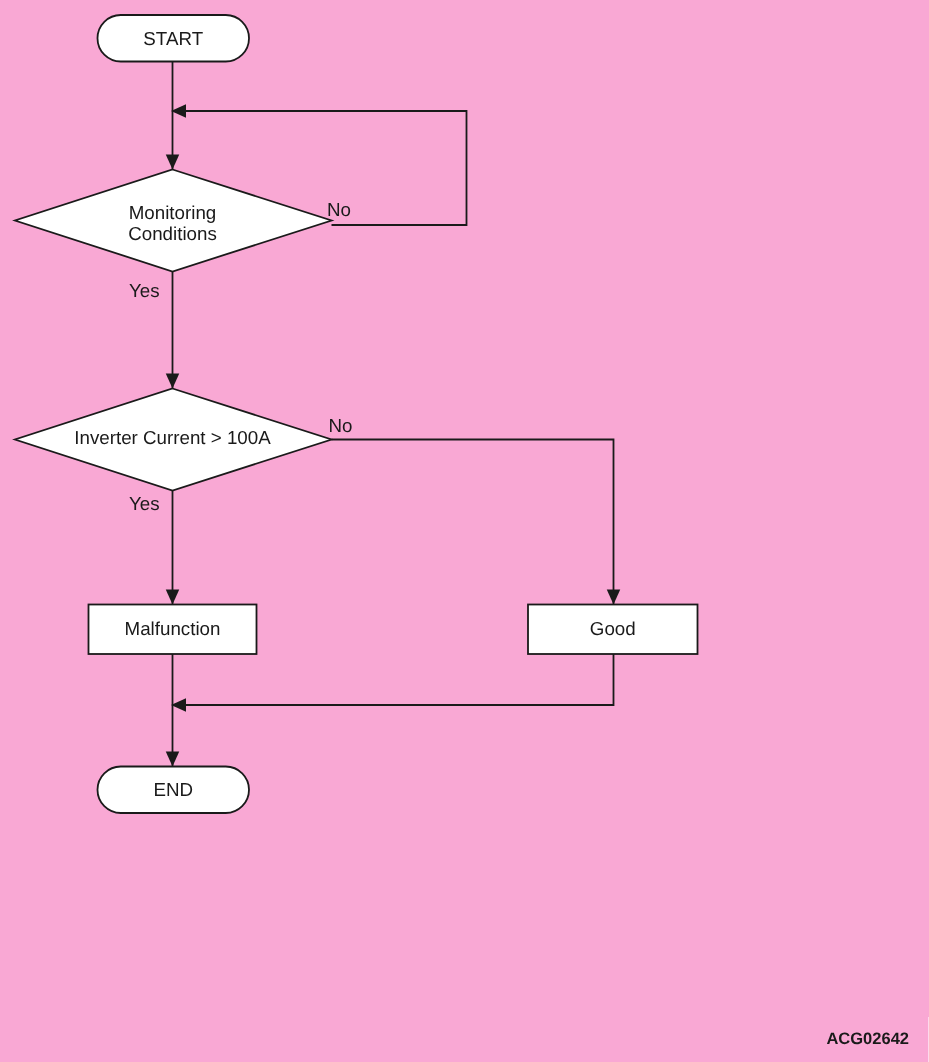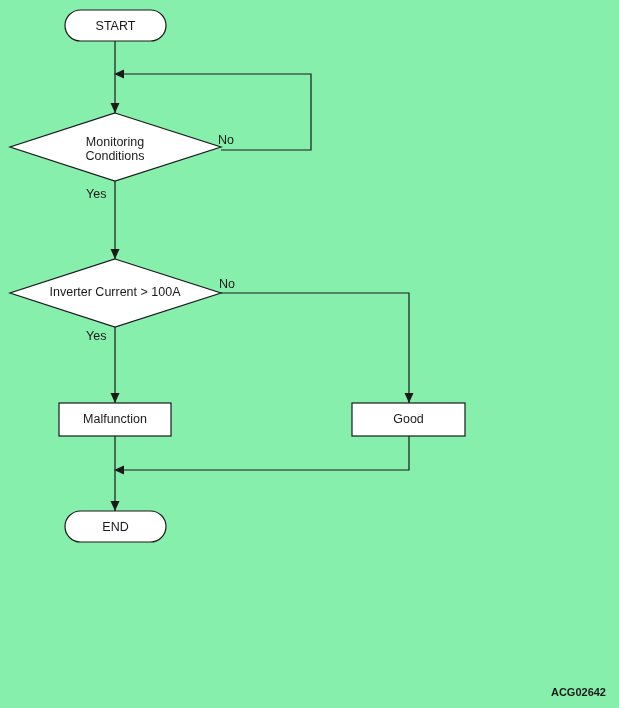--- a/index.html
+++ b/index.html
@@ -7,21 +7,21 @@
     padding: 0;
     background: #ffffff;
   }
   body {
     font-family: "Liberation Sans", sans-serif;
   }
   #canvas {
     position: relative;
     width: 619px;
     height: 708px;
-    background: #86efac;
+    background: #f9a8d4;
     overflow: hidden;
   }
   #flow-svg {
     position: absolute;
     top: 0;
     left: 0;
     width: 619px;
     height: 708px;
   }
   .node-text {

